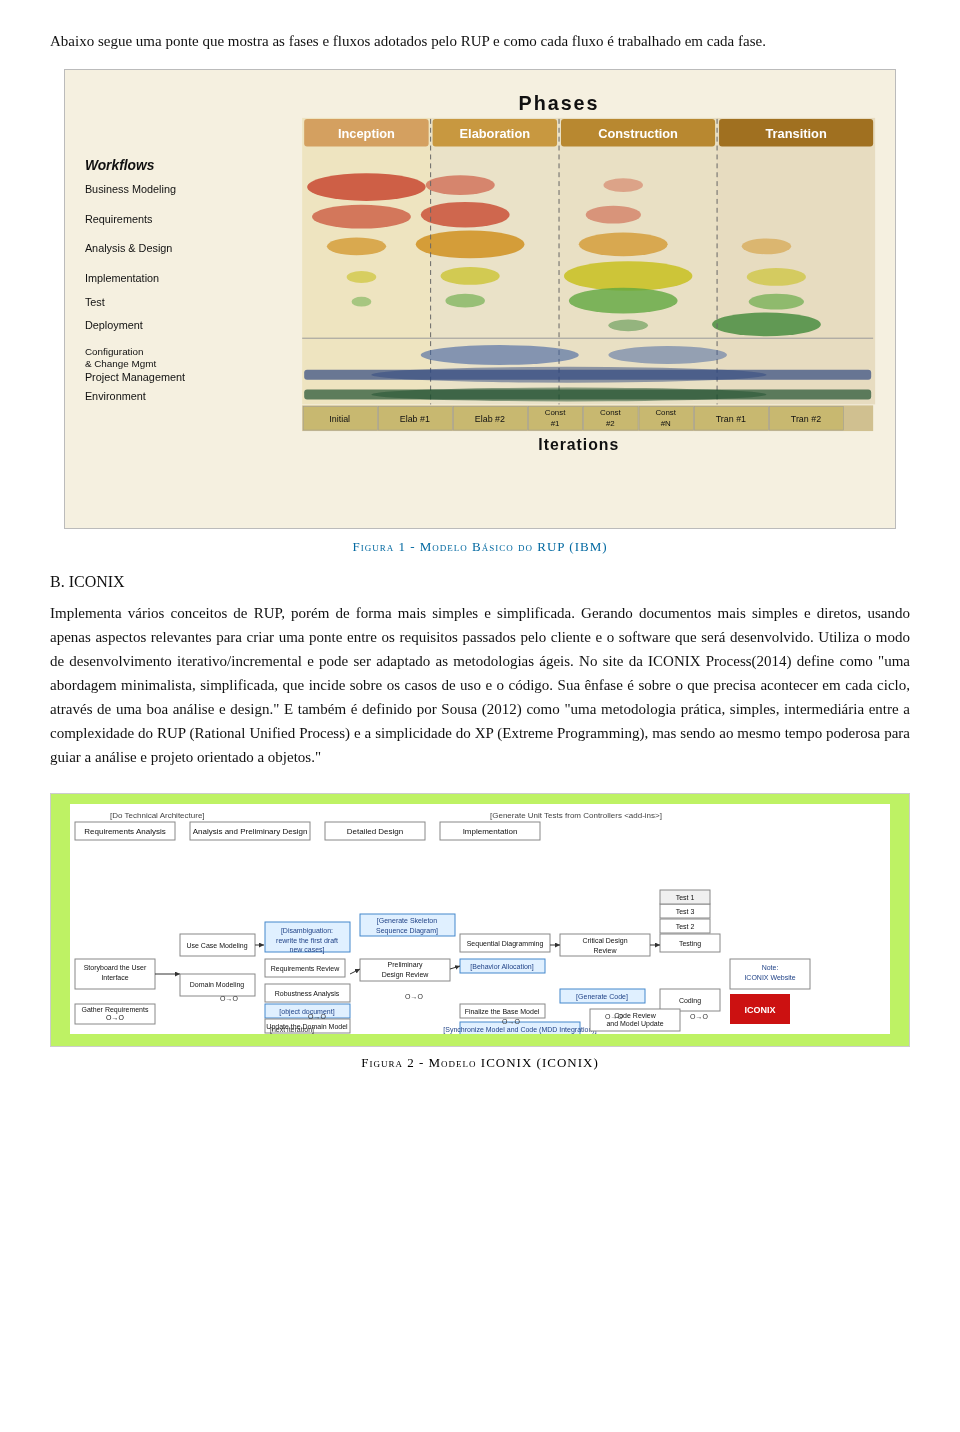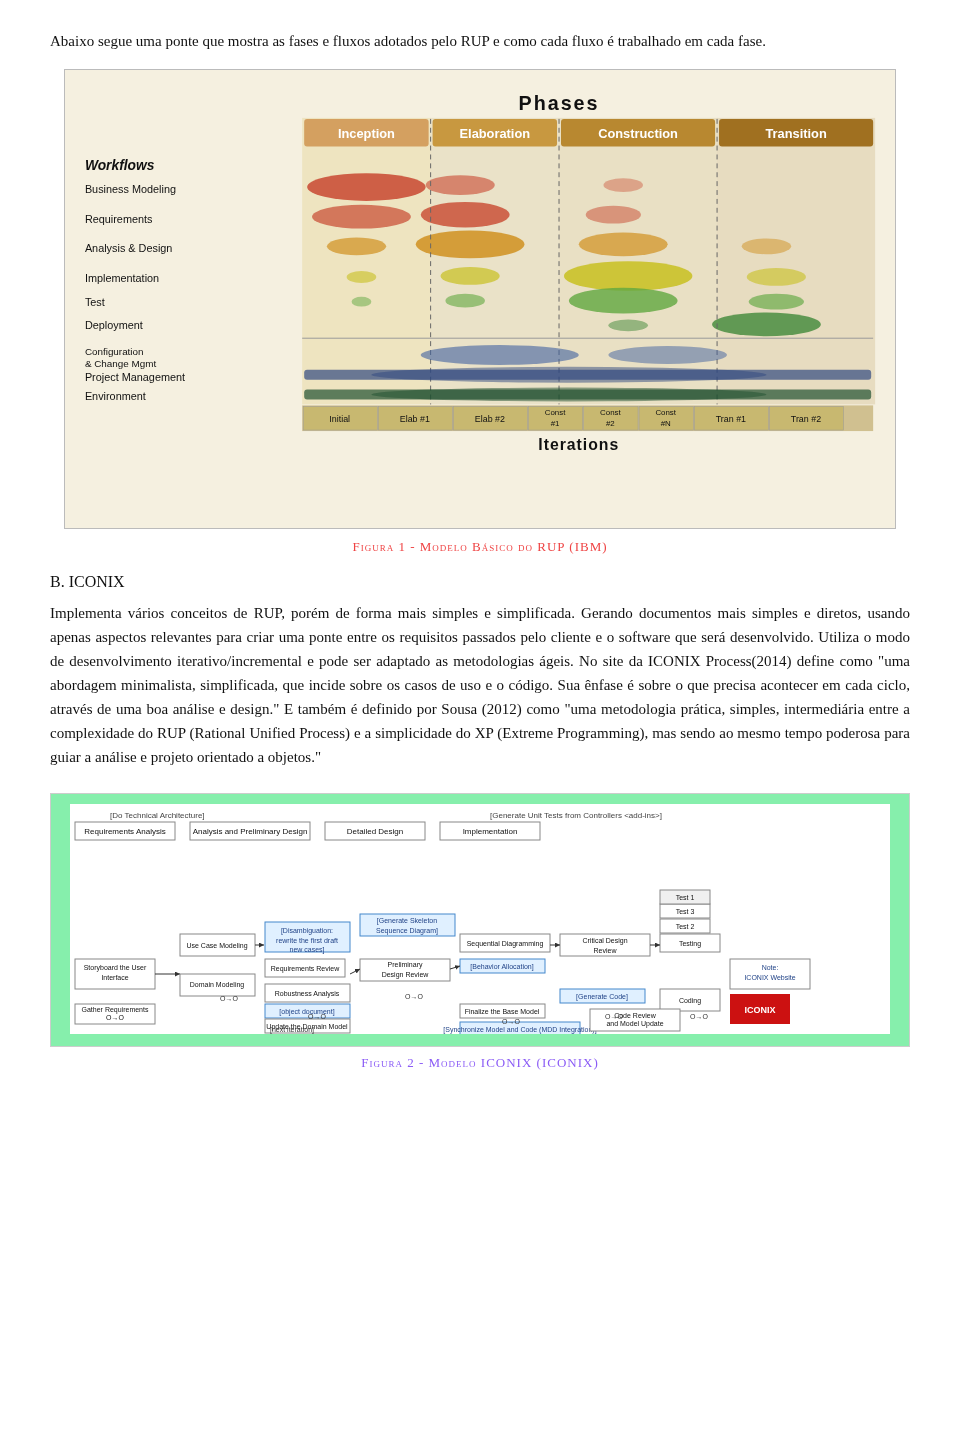--- a/index.html
+++ b/index.html
@@ -28,36 +28,36 @@
       justify-content: flex-start;
       padding: 14px 10px 10px 10px;
       position: relative;
     }
     .figure-caption {
       text-align: center;
       font-size: 13px;
       font-variant: small-caps;
       letter-spacing: 1px;
       margin: 8px 0 18px 0;
-      color: #ef4444;
+      color: #0369a1;
     }
     .section-title {
       font-size: 16px;
       font-weight: normal;
       margin-bottom: 10px;
     }
     .body-text {
       font-size: 15px;
       line-height: 1.6;
       text-align: justify;
       margin-bottom: 24px;
     }
     .figure2-container {
       border: 1px solid #ccc;
-      background: #86efac;
+      background: #bef264;
       margin: 14px auto 8px auto;
       width: 860px;
       min-height: 240px;
       display: flex;
       align-items: center;
       justify-content: center;
       overflow: hidden;
     }
     .figure2-inner {
       width: 100%;
@@ -65,21 +65,21 @@
       font-size: 10px;
       font-family: Arial, sans-serif;
       color: #222;
     }
     .figure2-caption {
       text-align: center;
       font-size: 13px;
       font-variant: small-caps;
       letter-spacing: 1px;
       margin-top: 6px;
-      color: #8b5cf6;
+      color: #000000;
     }
     
     .rup-svg {
       width: 100%;
       height: 380px;
     }
   </style>
 </head>
 <body>
 

